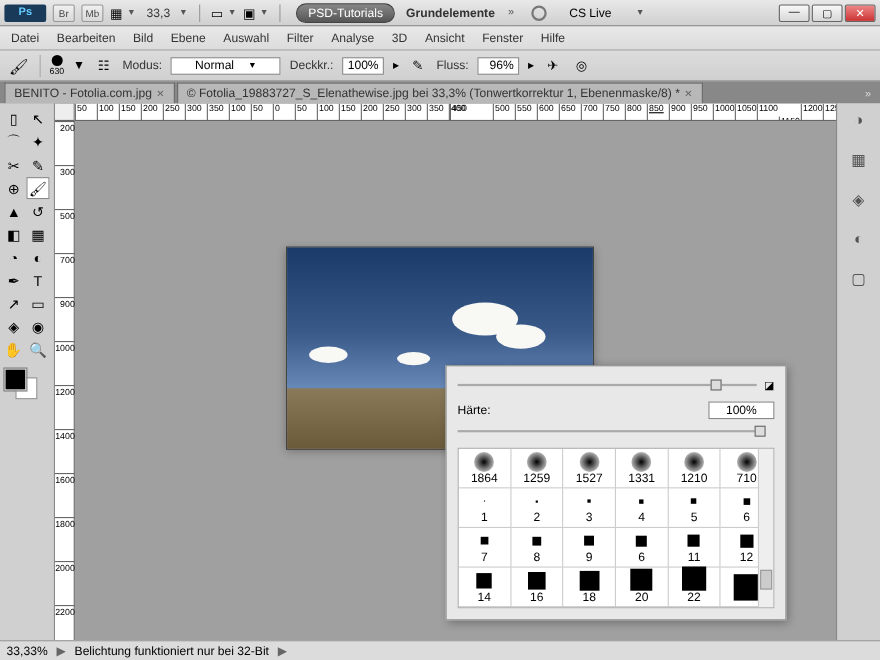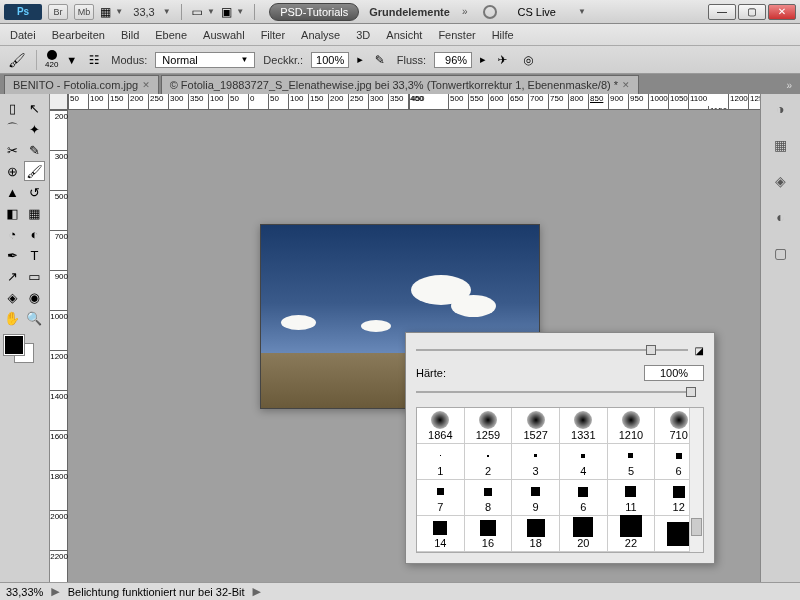--- a/index.html
+++ b/index.html
@@ -28,21 +28,21 @@
 .menu-bar { height: 22px; background: linear-gradient(#e8e8e8,#dcdcdc); border-bottom: 1px solid #aaa; display: flex; align-items: center; padding: 0 10px; gap: 16px; }
 .menu-bar span { color: #333; }
 
 
 .options-bar { height: 28px; background: linear-gradient(#dcdcdc,#d0d0d0); border-bottom: 1px solid #999; display: flex; align-items: center; padding: 0 6px; gap: 8px; }
 .options-bar .brush-ic { width: 22px; height: 18px; display: flex; align-items: center; justify-content: center; font-size: 14px; }
 .options-bar .brush-prev { display: flex; align-items: center; flex-direction: column; }
 .options-bar .brush-dot { width: 10px; height: 10px; background: #000; border-radius: 50%; }
 .options-bar .brush-sz { font-size: 8px; }
 .options-bar .lbl { color: #333; }
-.options-bar .dropdown { background: #fff; border: 1px solid #888; padding: 1px 6px; display: flex; align-items: center; min-width: 100px; }
+.options-bar .dropdown { background: #fff; border: 1px solid #888; padding: 1px 21px; display: flex; align-items: center; min-width: 100px; }
 .options-bar .val-box { background: #fff; border: 1px solid #888; padding: 1px 4px; min-width: 38px; text-align: right; }
 .options-bar .sm-ic { width: 18px; height: 18px; display: flex; align-items: center; justify-content: center; font-size: 12px; border: 1px solid transparent; }
 
 
 .tab-bar { height: 20px; background: #888; display: flex; align-items: flex-end; padding-left: 4px; }
 .tab { background: #b8b8b8; padding: 3px 8px; border: 1px solid #666; border-bottom: none; margin-right: 2px; font-size: 10px; display: flex; align-items: center; gap: 4px; color: #333; }
 .tab .tab-close { font-size: 9px; color: #666; }
 .tab-bar .tab-more { margin-left: auto; padding: 3px 8px; color: #ddd; font-size: 10px; }
 
 
@@ -144,21 +144,21 @@
   <span>Ansicht</span>
   <span>Fenster</span>
   <span>Hilfe</span>
 </div>
 
 <div class="options-bar">
   <div class="brush-ic">🖌</div>
   <div style="width:1px;height:20px;background:#aaa"></div>
   <div class="brush-prev">
     <div class="brush-dot"></div>
-    <div class="brush-sz">420</div>
+    <div class="brush-sz">630</div>
   </div>
   <span class="arrow-dn">▼</span>
   <div class="sm-ic">☷</div>
   <span class="lbl">Modus:</span>
   <div class="dropdown">
       <span>Normal</span>
       <span style="margin-left:auto;font-size:8px">▼</span>
     </div>
   <span class="lbl">Deckkr.:</span>
   <div class="val-box">100%</div>

